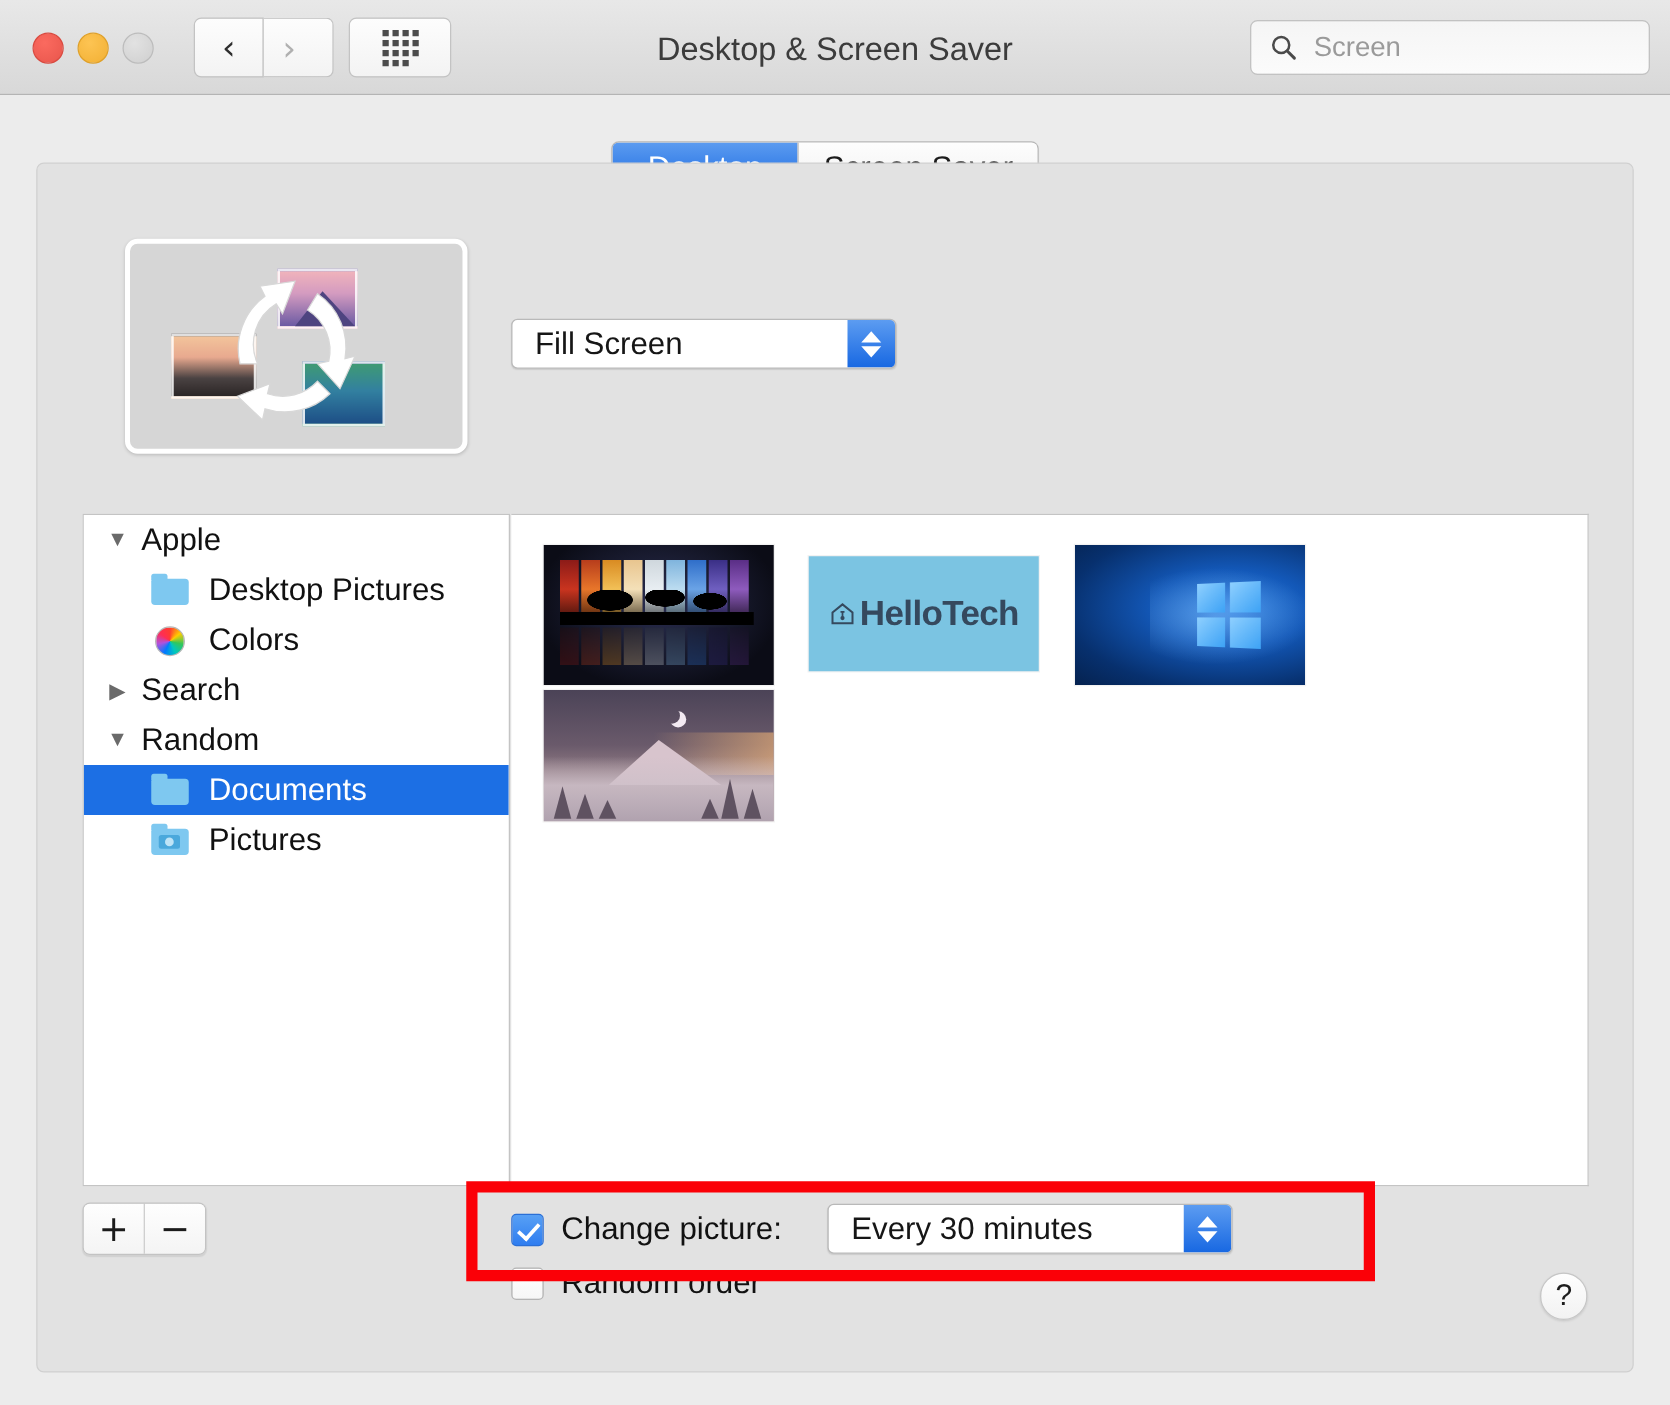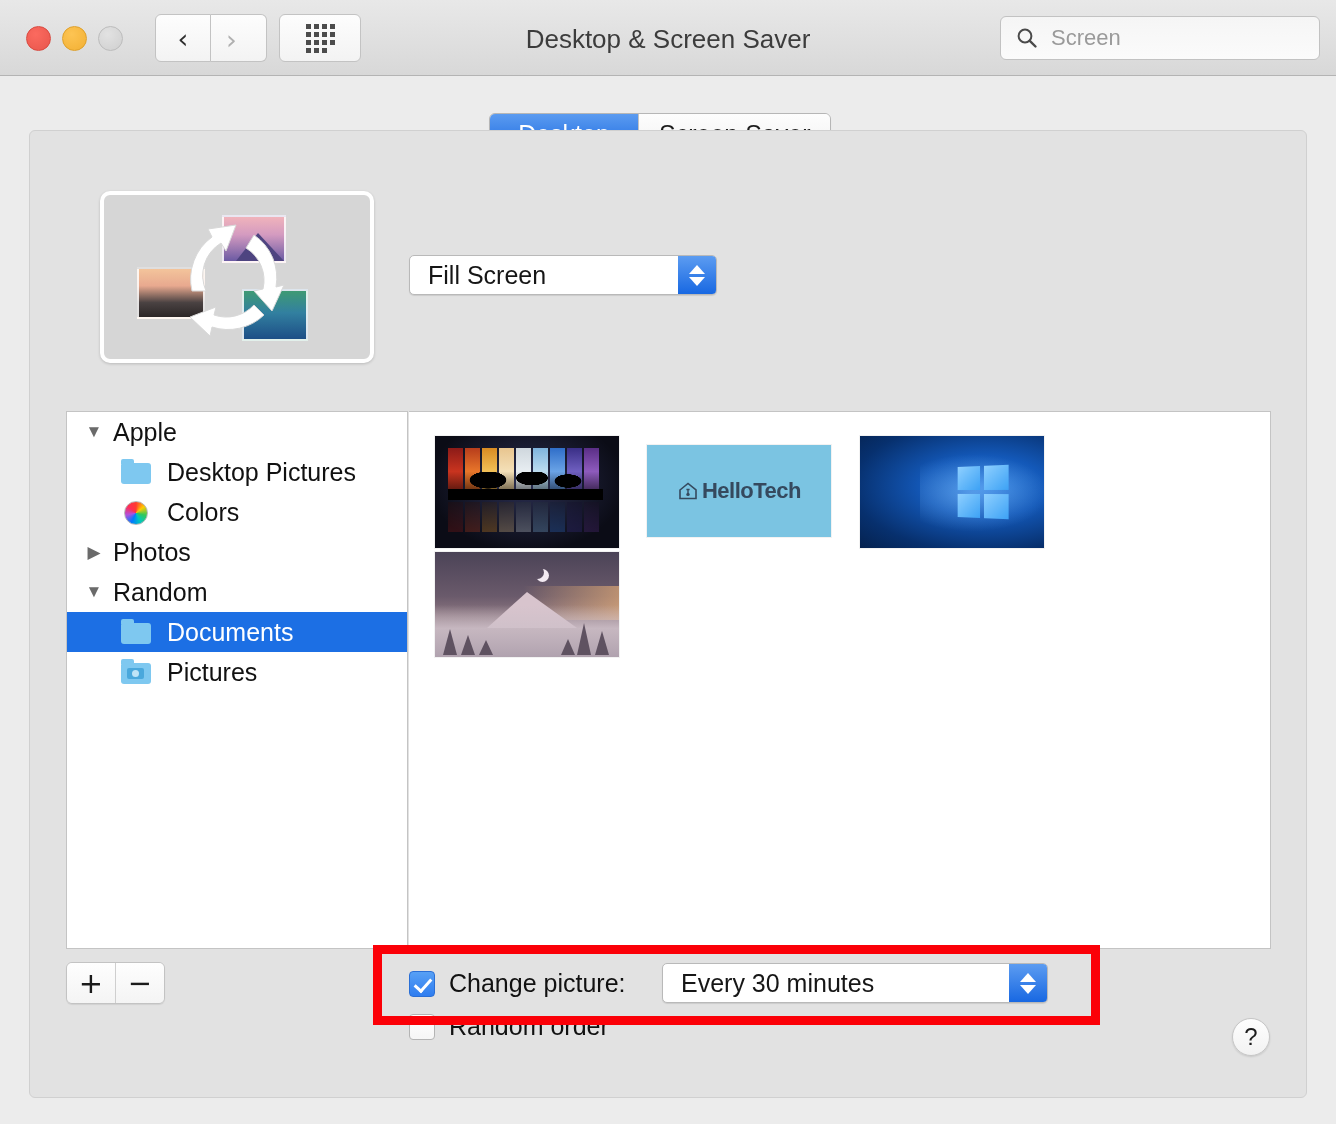--- a/index.html
+++ b/index.html
@@ -317,21 +317,21 @@
   }
 
   .thumb.t-hello {
     background: #7bc4e2;
     height: 92px;
     margin-top: 9px;
     display: inline-flex; align-items: center; justify-content: center;
   }
   .hello-logo {
     display: flex; align-items: center; gap: 4px;
-    font-size: 22px; color: #35495e; font-weight: 600;
+    font-size: 28px; color: #35495e; font-weight: 600;
     letter-spacing: -0.5px;
   }
   .house {
     width: 20px; height: 18px; position: relative;
   }
   .house svg { display: block; }
 
   .thumb.t-win {
     background: radial-gradient(ellipse at 68% 45%, #2f7fe0 0%, #1358b8 35%, #07306e 75%, #05224f 100%);
     height: 112px;
@@ -430,21 +430,21 @@
     position: absolute;
     left: 8px; top: 3px;
     width: 7px; height: 14px;
     border: solid #ffffff;
     border-width: 0 3px 3px 0;
     transform: rotate(42deg);
   }
   #row-change { left: 409px; top: 969px; }
   #row-random { left: 409px; top: 1012px; }
 
-  #interval-popup { left: 662px; top: 963px; width: 386px; height: 40px; }
+  #interval-popup { left: 662px; top: 963px; width: 324px; height: 40px; }
 
   
   .highlight {
     position: absolute;
     left: 373px; top: 945px;
     width: 727px; height: 80px;
     border: 9px solid #fb0007;
     box-sizing: border-box;
     pointer-events: none;
   }
@@ -561,21 +561,21 @@
 
     <div class="trow child">
       <span class="ico">
           <span class="colorwheel"></span>
         </span>
       <span class="tlabel">Colors</span>
     </div>
 
     <div class="trow">
       <span class="disc">▶</span>
-      <span class="tlabel">Photos</span>
+      <span class="tlabel">Search</span>
     </div>
 
     <div class="trow">
       <span class="disc">▼</span>
       <span class="tlabel">Random</span>
     </div>
 
     <div class="trow child selected">
       <span class="ico">
           <span class="folder"></span>

